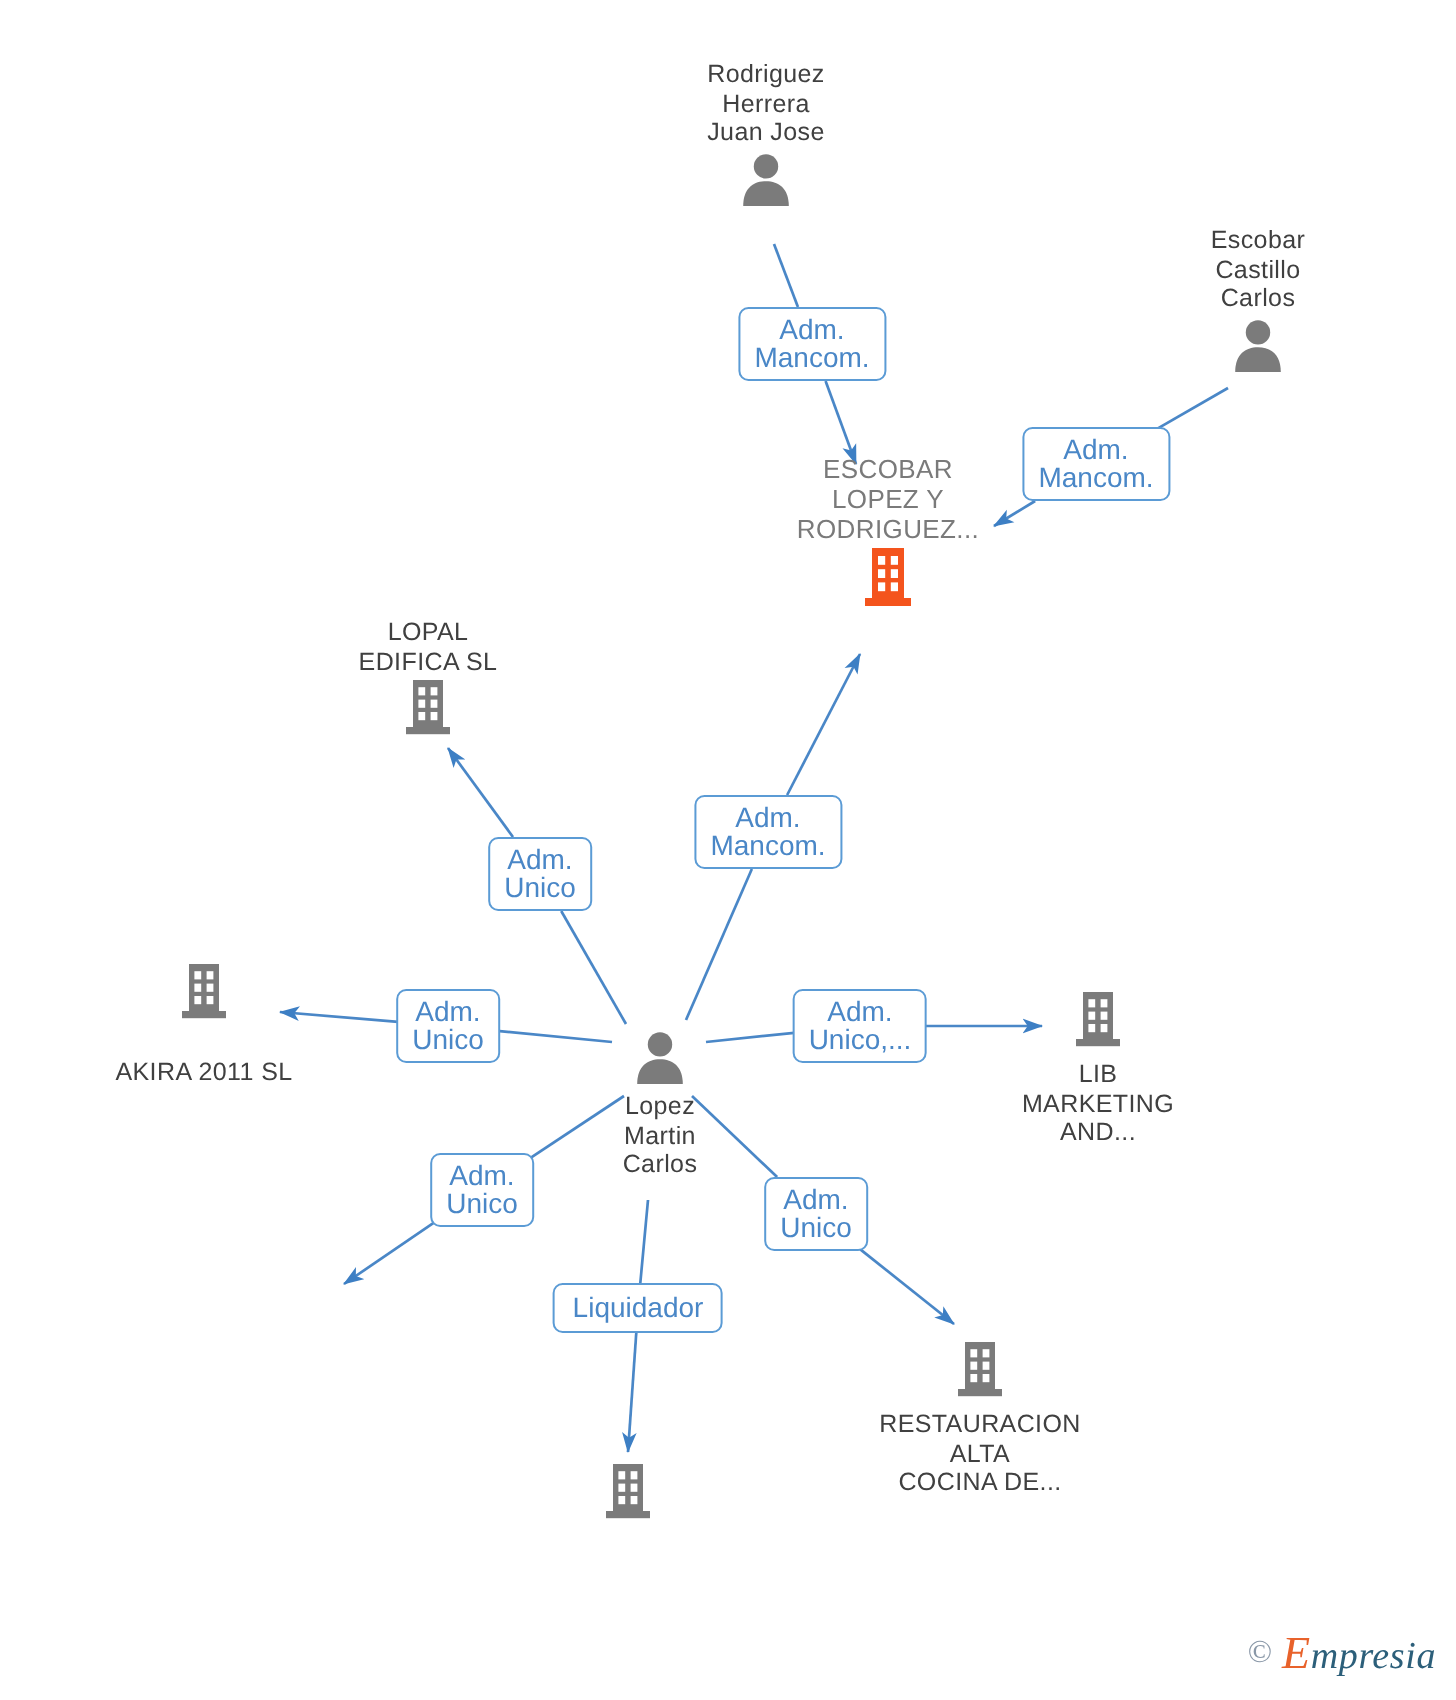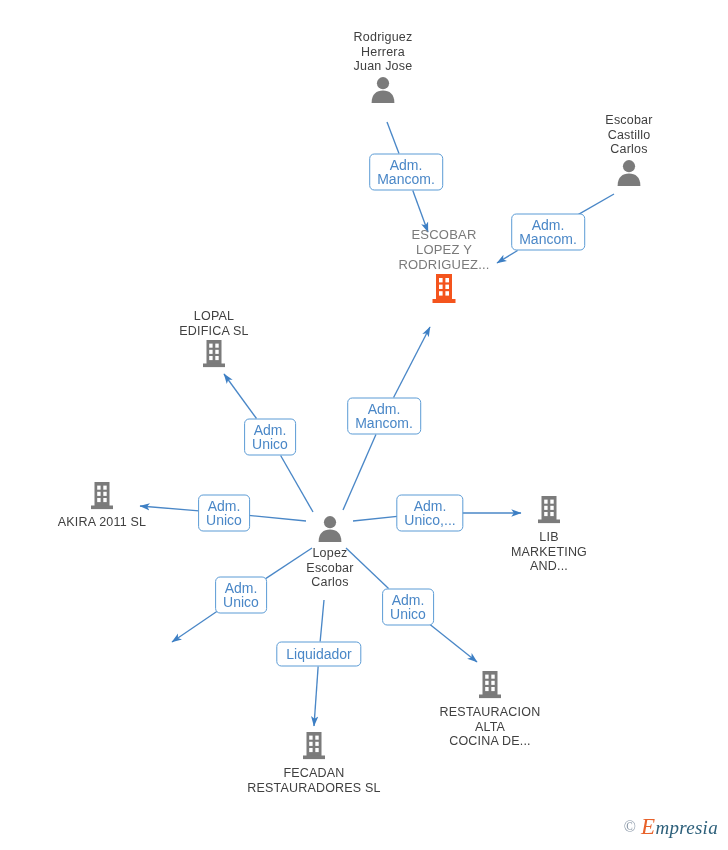--- a/index.html
+++ b/index.html
@@ -196,21 +196,21 @@
         <rect x="7.5" y="2" width="15" height="26" fill="#7b7b7b"></rect>
         <rect x="4" y="25.5" width="22" height="3.6" fill="#7b7b7b"></rect>
         <rect x="10.2" y="5.6" width="3.4" height="4.1" fill="#ffffff"></rect>
         <rect x="16.3" y="5.6" width="3.4" height="4.1" fill="#ffffff"></rect>
         <rect x="10.2" y="11.8" width="3.4" height="4.1" fill="#ffffff"></rect>
         <rect x="16.3" y="11.8" width="3.4" height="4.1" fill="#ffffff"></rect>
         <rect x="10.2" y="18" width="3.4" height="4.1" fill="#ffffff"></rect>
         <rect x="16.3" y="18" width="3.4" height="4.1" fill="#ffffff"></rect>
       </svg>
     </span>
-    <div class="node-label" style="margin-top:3px;">AKIRA 2011 SL</div>
+    <div class="node-label" style="margin-top:17px;">AKIRA 2011 SL</div>
   </div>
 
   <div class="node" style="left:549px; top:494px;">
     <span class="node-icon">
       <svg width="30" height="32" viewBox="0 0 30 32">
         <rect x="7.5" y="2" width="15" height="26" fill="#7b7b7b"></rect>
         <rect x="4" y="25.5" width="22" height="3.6" fill="#7b7b7b"></rect>
         <rect x="10.2" y="5.6" width="3.4" height="4.1" fill="#ffffff"></rect>
         <rect x="16.3" y="5.6" width="3.4" height="4.1" fill="#ffffff"></rect>
         <rect x="10.2" y="11.8" width="3.4" height="4.1" fill="#ffffff"></rect>
@@ -225,40 +225,38 @@
   </div>
 
   <div class="node" style="left:330px; top:513px;">
     <span class="node-icon">
       <svg width="30" height="30" viewBox="0 0 30 30">
         <circle cx="15" cy="9.2" r="6.1" fill="#7b7b7b"></circle>
         <path d="M3.6 29 C3.6 20.2 8.6 16.6 15 16.6 C21.4 16.6 26.4 20.2 26.4 29 Z" fill="#7b7b7b"></path>
       </svg>
     </span>
     <div class="node-label" style="margin-top:3px;">Lopez
-Escobar
+Martin
 Carlos</div>
   </div>
 
 
   <div class="node" style="left:314px; top:730px; width:190px; margin-left:-95px;">
     <span class="node-icon">
       <svg width="30" height="32" viewBox="0 0 30 32">
         <rect x="7.5" y="2" width="15" height="26" fill="#7b7b7b"></rect>
         <rect x="4" y="25.5" width="22" height="3.6" fill="#7b7b7b"></rect>
         <rect x="10.2" y="5.6" width="3.4" height="4.1" fill="#ffffff"></rect>
         <rect x="16.3" y="5.6" width="3.4" height="4.1" fill="#ffffff"></rect>
         <rect x="10.2" y="11.8" width="3.4" height="4.1" fill="#ffffff"></rect>
         <rect x="16.3" y="11.8" width="3.4" height="4.1" fill="#ffffff"></rect>
         <rect x="10.2" y="18" width="3.4" height="4.1" fill="#ffffff"></rect>
         <rect x="16.3" y="18" width="3.4" height="4.1" fill="#ffffff"></rect>
       </svg>
     </span>
-    <div class="node-label" style="margin-top:4px;">FECADAN
-RESTAURADORES SL</div>
   </div>
 
   <div class="node" style="left:490px; top:669px;">
     <span class="node-icon">
       <svg width="30" height="32" viewBox="0 0 30 32">
         <rect x="7.5" y="2" width="15" height="26" fill="#7b7b7b"></rect>
         <rect x="4" y="25.5" width="22" height="3.6" fill="#7b7b7b"></rect>
         <rect x="10.2" y="5.6" width="3.4" height="4.1" fill="#ffffff"></rect>
         <rect x="16.3" y="5.6" width="3.4" height="4.1" fill="#ffffff"></rect>
         <rect x="10.2" y="11.8" width="3.4" height="4.1" fill="#ffffff"></rect>

